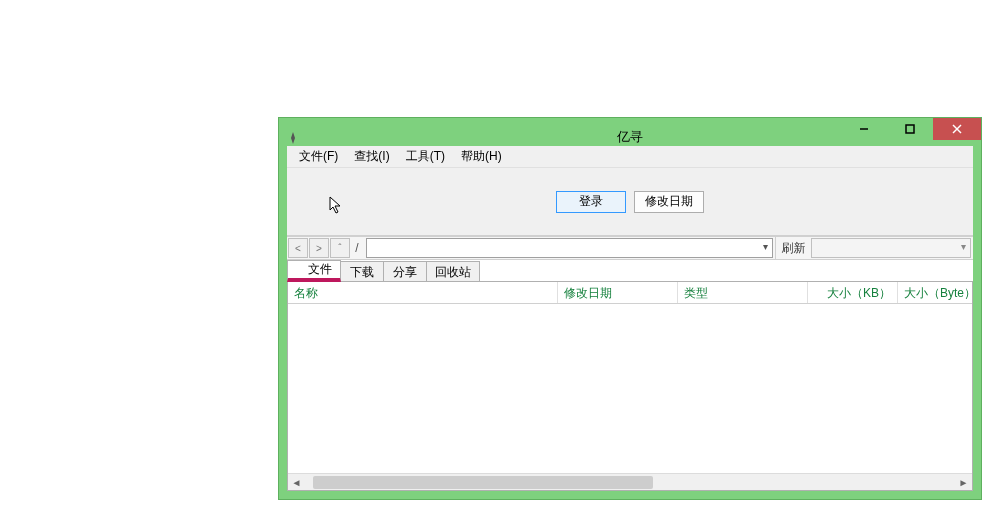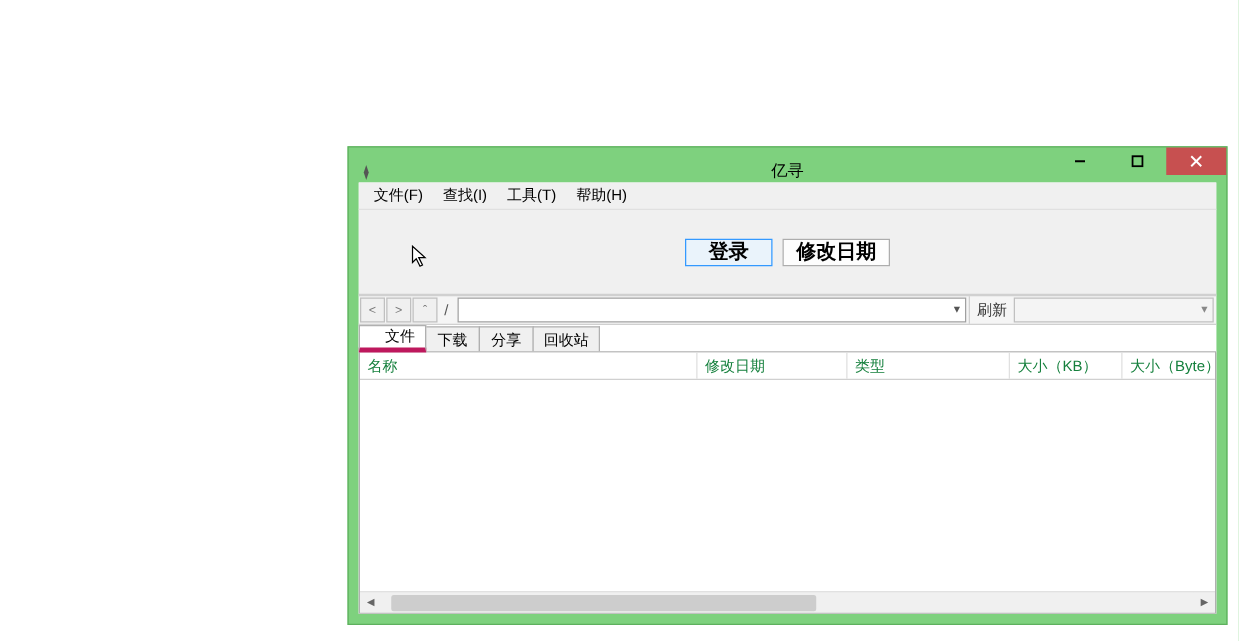--- a/index.html
+++ b/index.html
@@ -102,22 +102,21 @@
   }
   .btn {
     min-width:70px;
     height:22px;
     background:#fdfdfd;
     border:1px solid #adadad;
     display:flex;
     align-items:center;
     justify-content:center;
     padding:0 10px;
-    font-size:16px;
-    font-weight:bold;
+    font-size:12px;
   }
   .btn.focus {
     border:1px solid #3399ff;
     background:#eaf3fb;
   }
   .navrow {
     height:24px;
     border-top:1px solid #d0d0d0;
     border-bottom:1px solid #d0d0d0;
     display:flex;
@@ -320,21 +319,21 @@
       <div class="tab">下载</div>
       <div class="tab">分享</div>
       <div class="tab">回收站</div>
     </div>
 
     <div class="listarea">
       <div class="colheaders">
         <div class="col" style="width:270px">名称</div>
         <div class="col" style="width:120px">修改日期</div>
         <div class="col" style="width:130px">类型</div>
-        <div class="col" style="width:90px;">大小（KB）</div>
+        <div class="col" style="width:90px;text-align:right">大小（KB）</div>
         <div class="col" style="flex:1;text-align:right;border-right:none">大小（Byte）</div>
       </div>
       <div class="hscroll">
         <div class="arrow">◄</div>
         <div class="track">
           <div class="thumb"></div>
         </div>
         <div class="arrow">►</div>
       </div>
     </div>

